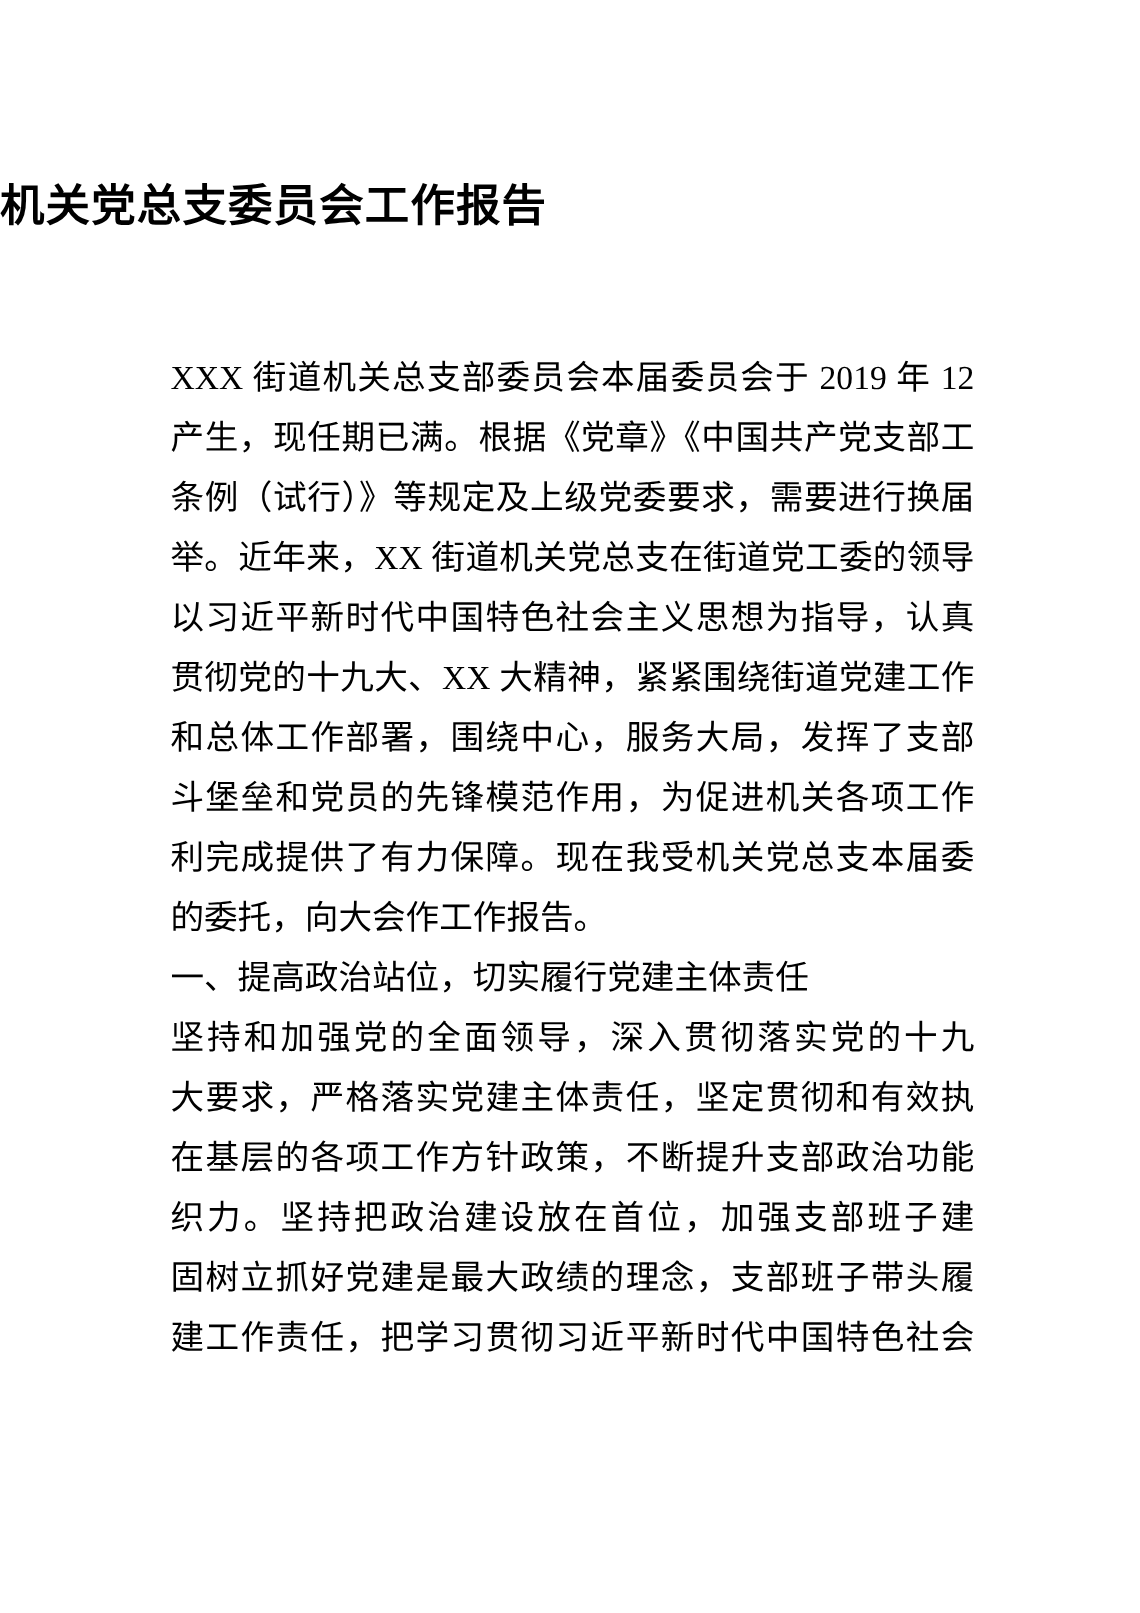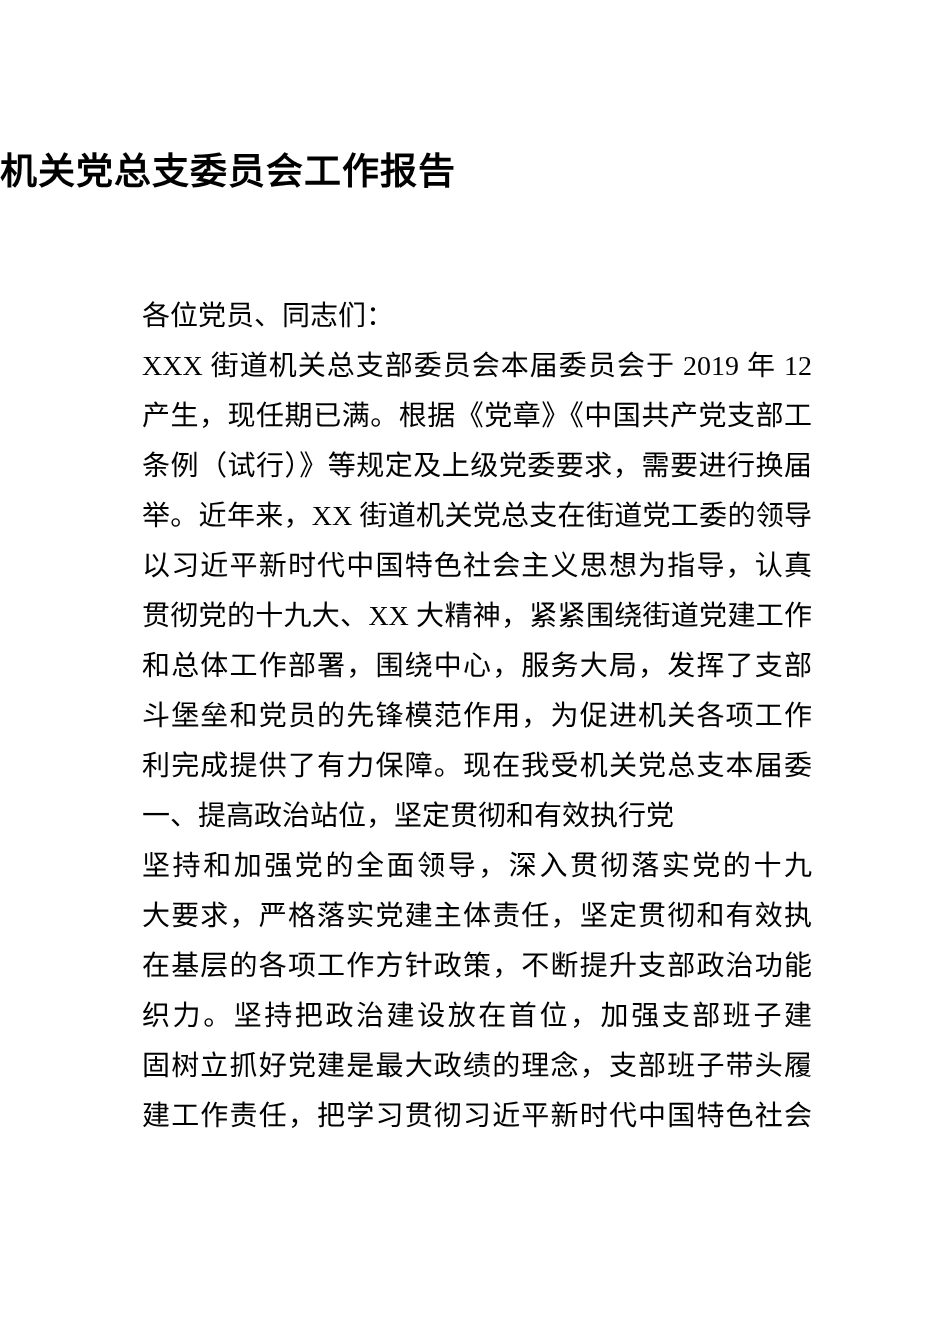--- a/index.html
+++ b/index.html
@@ -45,31 +45,31 @@
     text-align: justify;
     text-align-last: justify;
   }
 </style>
 </head>
 <body>
 
 <div class="page">
   <h1 class="doc-title">机关党总支委员会工作报告</h1>
   <div class="doc-body">
-      <div class="line">各位党员、同志们：</div>
       <div class="line fill">XXX 街道机关总支部委员会本届委员会于 2019 年 12 月选举</div>
       <div class="line fill">产生，现任期已满。根据《党章》《中国共产党支部工作</div>
       <div class="line fill">条例（试行）》等规定及上级党委要求，需要进行换届选</div>
       <div class="line fill">举。近年来，XX 街道机关党总支在街道党工委的领导下，</div>
       <div class="line fill">以习近平新时代中国特色社会主义思想为指导，认真学习</div>
       <div class="line fill">贯彻党的十九大、XX 大精神，紧紧围绕街道党建工作要求</div>
       <div class="line fill">和总体工作部署，围绕中心，服务大局，发挥了支部的战</div>
       <div class="line fill">斗堡垒和党员的先锋模范作用，为促进机关各项工作的顺</div>
       <div class="line fill">利完成提供了有力保障。现在我受机关党总支本届委员会</div>
-      <div class="line">一、提高政治站位，坚定贯彻和有效执行党</div>
+      <div class="line">的委托，向大会作工作报告。</div>
+      <div class="line">一、提高政治站位，切实履行党建主体责任</div>
       <div class="line fill">坚持和加强党的全面领导，深入贯彻落实党的十九大、XX</div>
       <div class="line fill">大要求，严格落实党建主体责任，坚定贯彻和有效执行党</div>
       <div class="line fill">在基层的各项工作方针政策，不断提升支部政治功能和组</div>
       <div class="line fill">织力。坚持把政治建设放在首位，加强支部班子建设。牢</div>
       <div class="line fill">固树立抓好党建是最大政绩的理念，支部班子带头履行党</div>
       <div class="line fill">建工作责任，把学习贯彻习近平新时代中国特色社会主义</div>
     </div>
 </div>
 
 </body></html>

